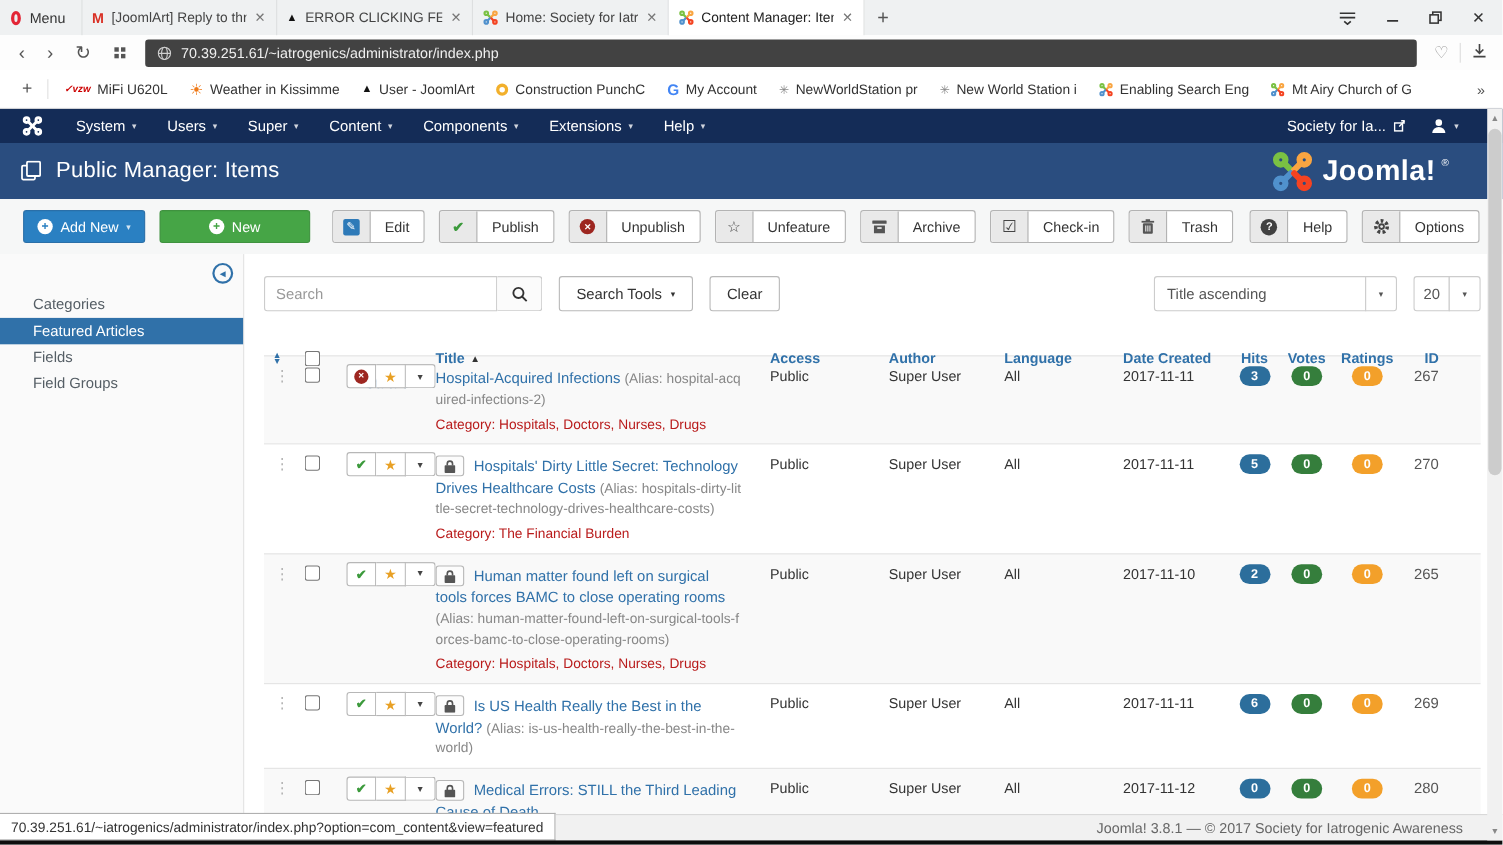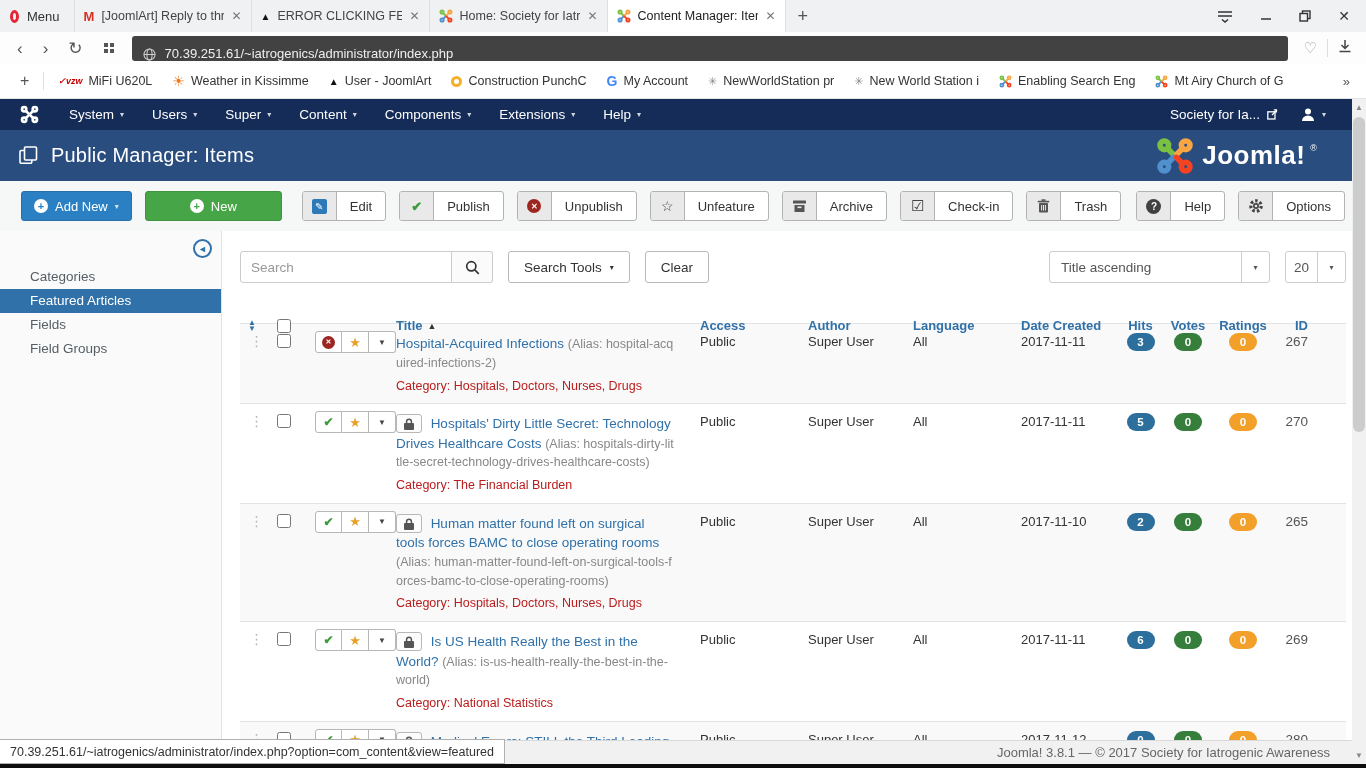--- a/index.html
+++ b/index.html
@@ -20,21 +20,21 @@
   .tri { color:#111; font-size:10px; }
   .newtab { display:flex; align-items:center; padding:0 12px; font-size:18px; color:#555; }
   .win-controls { margin-left:auto; display:flex; align-items:center; gap:27px; padding-right:16px; color:#333; }
   .win-controls span { display:flex; align-items:center; }
   .wc-close { font-size:14px; }
 
   
   .addressbar { height:32px; background:#fdfdfd; display:flex; align-items:center; padding:0 8px; gap:2px; }
   .nav-ico { padding:0 9px; font-size:17px; color:#555; line-height:1; }
   .grid-ico { width:4px; height:4px; background:#555; box-shadow:6px 0 #555, 0 6px #555, 6px 6px #555; margin:0 14px 6px 10px; display:inline-block; }
-  .url-field { flex:1; height:25px; background:#424242; border-radius:3px; display:flex; align-items:flex-end; gap:9px; padding:0 11px; color:#efefef; font-size:13px; margin:0 8px; }
+  .url-field { flex:1; height:25px; background:#424242; border-radius:3px; display:flex; align-items:center; gap:9px; padding:0 11px; color:#efefef; font-size:13px; margin:0 8px; }
   .ab-right { display:flex; align-items:center; gap:10px; padding:0 6px; }
   .heart { color:#9a9a9a; font-size:15px; }
   .vsep { width:1px; height:18px; background:#ddd; }
 
   
   .bookmarksbar { height:35px; background:#fff; border-bottom:1px solid #e3e3e3; display:flex; align-items:center; padding:0 10px; font-size:12.5px; color:#333; }
   .bm-plus { font-size:16px; color:#555; padding:0 10px; }
   .bm-sep { width:1px; height:18px; background:#e0e0e0; margin:0 4px; }
   .bm { display:flex; align-items:center; gap:6px; padding:0 10px; white-space:nowrap; }
   .vzw { color:#cc0000; font-weight:bold; font-style:italic; font-size:9px; }
@@ -681,21 +681,20 @@
       </span></span>
       <span class="cell title-cell">
         <span class="lock-btn">
             <svg width="10" height="12" viewBox="0 0 10 12">
               <rect y="5" width="10" height="7" rx="1" fill="#555"></rect>
               <path d="M2.6 5.2 V3.6 a2.4 2.4 0 0 1 4.8 0 V5.2" fill="none" stroke="#555" stroke-width="1.5"></path>
             </svg>
           </span>
         <a class="title-link">Is US Health Really the Best in the World?</a>
         <span class="alias">(Alias: is-us-health-really-the-best-in-the-world)</span>
-        <div class="cat-line">Category: National Statistics</div>
       </span>
       <span class="cell pl-12">Public</span>
       <span class="cell pl-10">Super User</span>
       <span class="cell pl-5">All</span>
       <span class="cell pl-18">2017-11-11</span>
       <span class="badge-cell">
           <span class="badge bg-hits">6</span>
         </span>
       <span class="badge-cell">
           <span class="badge bg-votes">0</span>

